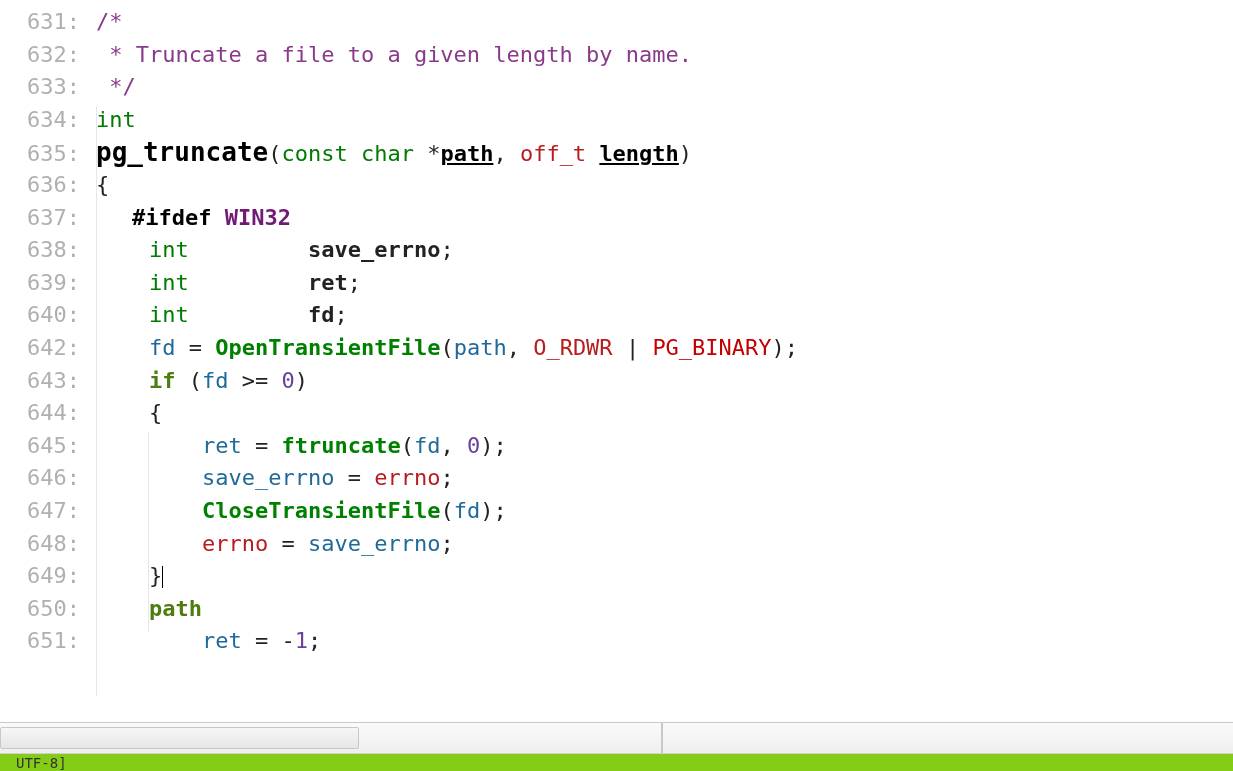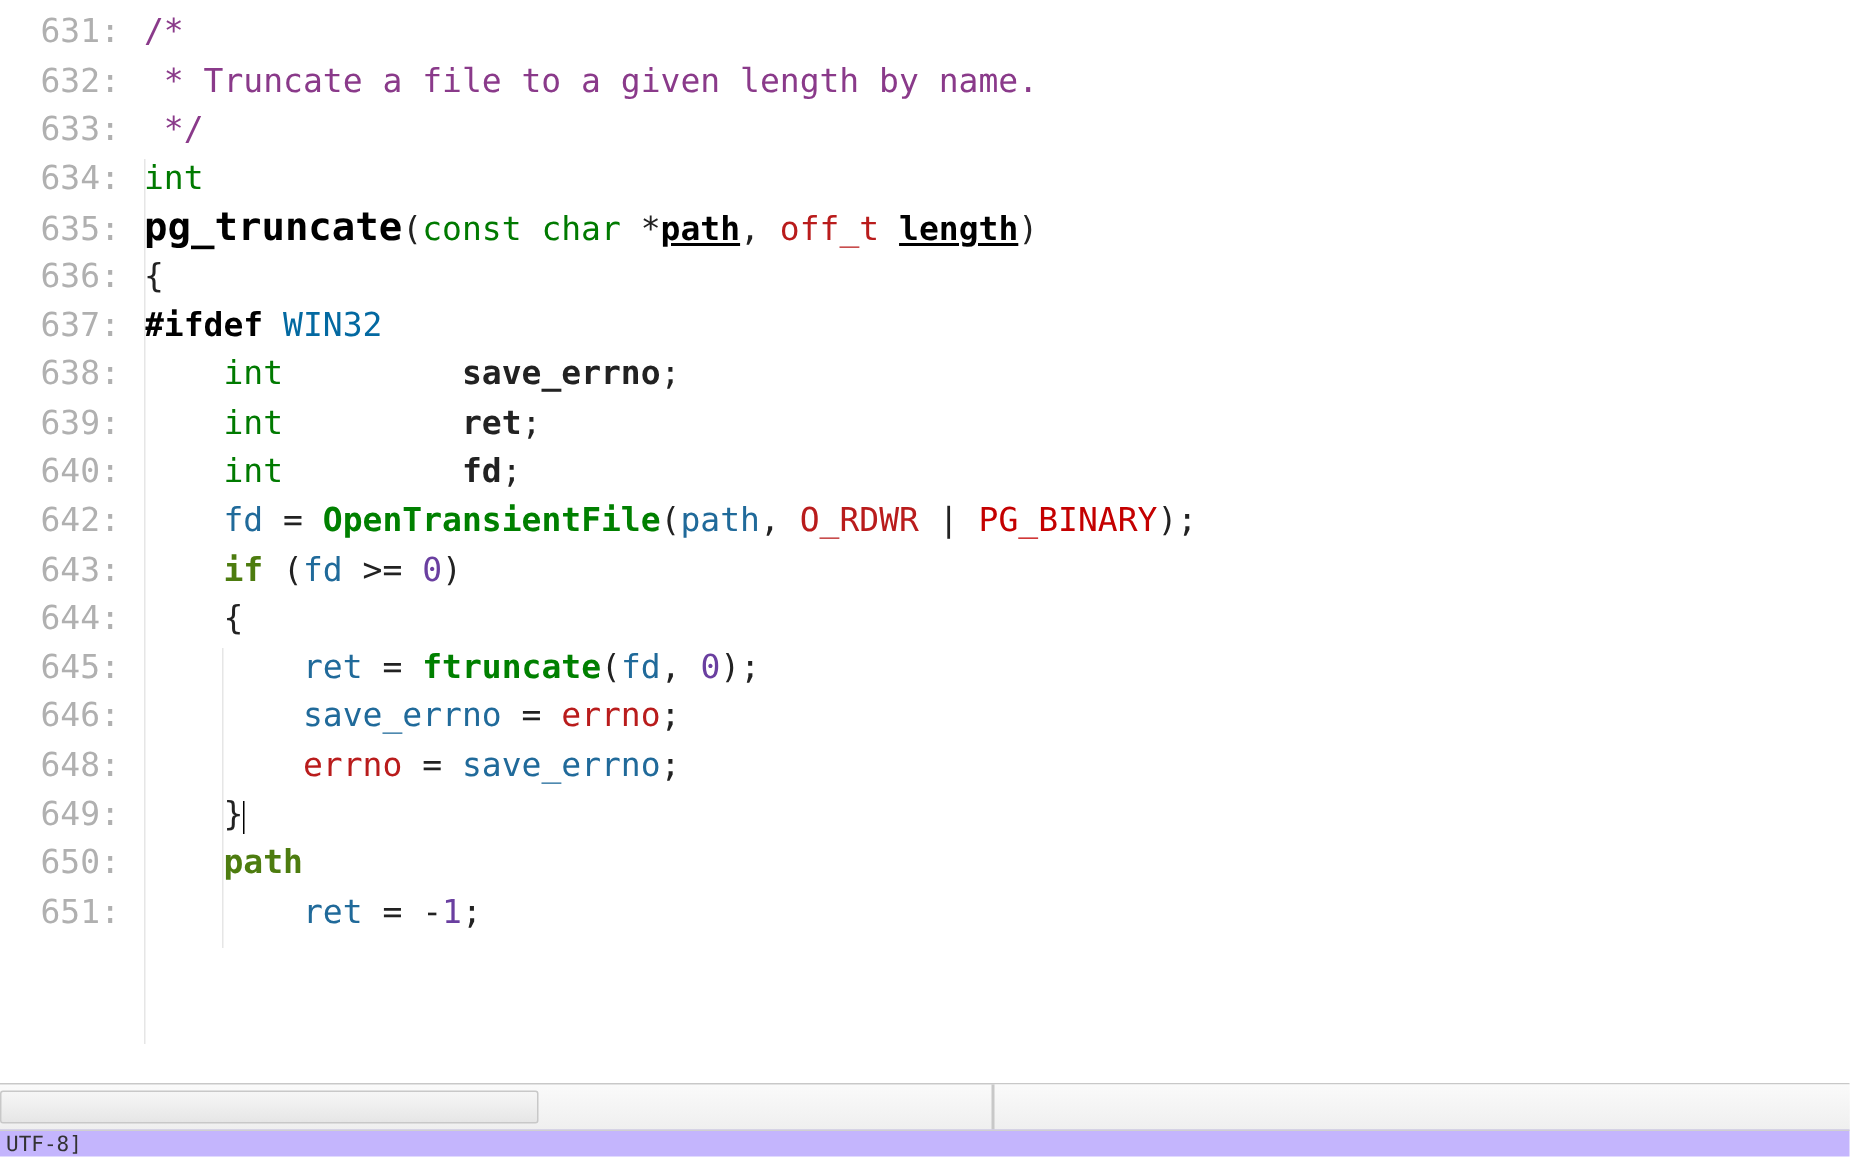--- a/index.html
+++ b/index.html
@@ -44,22 +44,22 @@
     color: #b0b0b0;
   }
   .code {
     padding-left: 8px;
   }
 
   
   .c-comment { color: #8a3a8a; }      
   .c-keyword { color: #4d7c0f; font-weight: bold; } 
   .c-keyword-plain { color: #007a00; } 
-  .c-preproc { color: #000000; font-weight: bold; } 
-  .c-preproc-id { color: #0369a1; font-weight: normal; } 
+  .c-preproc { color: #000000; font-weight: bold; margin-left: 36px; } 
+  .c-preproc-id { color: #701a75; font-weight: bold; } 
   .c-funcdef { color: #000000; font-weight: 800; font-size: 26px; }
   .c-funcname { color: #008000; font-weight: bold; }
   .c-ident { color: #b91c1c; }
   .c-param { color: #000000; font-weight: bold; text-decoration: underline; } 
   .c-number { color: #6a3fa0; }
   .c-op { color: #222222; }
   .c-brace { color: #222222; }
   .c-var { color: #206a9a; } 
   .c-var-bold { color: #222222; font-weight: bold; }
   .c-macro { color: #c40000; text-align: right; }
@@ -106,23 +106,23 @@
   }
   .status-bar {
     position: absolute;
     left: 0;
     bottom: 0;
     width: 1233px;
     height: 18px;
     font-size: 14px;
     line-height: 18px;
     color: #333;
-    background: #c4b5fd;
+    background: #84cc16;
     border-top: 1px solid #d0d0d0;
-    padding-left: 4px;
+    padding-left: 16px;
     box-sizing: border-box;
   }
 
   
   .fold-guide {
     position: absolute;
     left: 96px;
     top: 106px;
     width: 0;
     height: 590px;
@@ -152,20 +152,21 @@
       <div class="line"><span class="gutter">636<span class="colon">:</span></span><span class="code"><span class="c-brace">{</span></span></div>
       <div class="line"><span class="gutter">637<span class="colon">:</span></span><span class="code"><span class="c-preproc">#ifdef</span><span> </span><span class="c-preproc-id">WIN32</span></span></div>
       <div class="line"><span class="gutter">638<span class="colon">:</span></span><span class="code"><span>    </span><span class="c-keyword-plain">int</span><span>         </span><span class="c-var-bold">save_errno</span><span class="c-op">;</span></span></div>
       <div class="line"><span class="gutter">639<span class="colon">:</span></span><span class="code"><span>    </span><span class="c-keyword-plain">int</span><span>         </span><span class="c-var-bold">ret</span><span class="c-op">;</span></span></div>
       <div class="line"><span class="gutter">640<span class="colon">:</span></span><span class="code"><span>    </span><span class="c-keyword-plain">int</span><span>         </span><span class="c-var-bold">fd</span><span class="c-op">;</span></span></div>
       <div class="line"><span class="gutter">642<span class="colon">:</span></span><span class="code"><span>    </span><span class="c-var">fd</span><span> </span><span class="c-op">=</span><span> </span><span class="c-funcname">OpenTransientFile</span><span class="c-brace">(</span><span class="c-var">path</span><span class="c-op">,</span><span> </span><span class="c-ident">O_RDWR</span><span> </span><span class="c-op">|</span><span> </span><span class="c-macro">PG_BINARY</span><span class="c-brace">)</span><span class="c-op">;</span></span></div>
       <div class="line"><span class="gutter">643<span class="colon">:</span></span><span class="code"><span>    </span><span class="c-keyword">if</span><span> </span><span class="c-brace">(</span><span class="c-var">fd</span><span> </span><span class="c-op">&gt;=</span><span> </span><span class="c-number">0</span><span class="c-brace">)</span></span></div>
       <div class="line"><span class="gutter">644<span class="colon">:</span></span><span class="code"><span>    </span><span class="c-brace">{</span></span></div>
       <div class="line"><span class="gutter">645<span class="colon">:</span></span><span class="code"><span>        </span><span class="c-var">ret</span><span> </span><span class="c-op">=</span><span> </span><span class="c-funcname">ftruncate</span><span class="c-brace">(</span><span class="c-var">fd</span><span class="c-op">,</span><span> </span><span class="c-number">0</span><span class="c-brace">)</span><span class="c-op">;</span></span></div>
       <div class="line"><span class="gutter">646<span class="colon">:</span></span><span class="code"><span>        </span><span class="c-var">save_errno</span><span> </span><span class="c-op">=</span><span> </span><span class="c-ident">errno</span><span class="c-op">;</span></span></div>
+      <div class="line"><span class="gutter">647<span class="colon">:</span></span><span class="code"><span>        </span><span class="c-funcname">CloseTransientFile</span><span class="c-brace">(</span><span class="c-var">fd</span><span class="c-brace">)</span><span class="c-op">;</span></span></div>
       <div class="line"><span class="gutter">648<span class="colon">:</span></span><span class="code"><span>        </span><span class="c-ident">errno</span><span> </span><span class="c-op">=</span><span> </span><span class="c-var">save_errno</span><span class="c-op">;</span></span></div>
       <div class="line"><span class="gutter">649<span class="colon">:</span></span><span class="code"><span>    </span><span class="c-brace">}</span><span class="caret"></span></span></div>
       <div class="line"><span class="gutter">650<span class="colon">:</span></span><span class="code"><span>    </span><span class="c-keyword">path</span></span></div>
       <div class="line"><span class="gutter">651<span class="colon">:</span></span><span class="code"><span>        </span><span class="c-var">ret</span><span> </span><span class="c-op">=</span><span> </span><span class="c-op">-</span><span class="c-number">1</span><span class="c-op">;</span></span></div>
     </div>
 </div>
 
 <div class="bottom-strip">
   <div class="hscroll-track">
     <div class="hscroll-thumb"></div>

